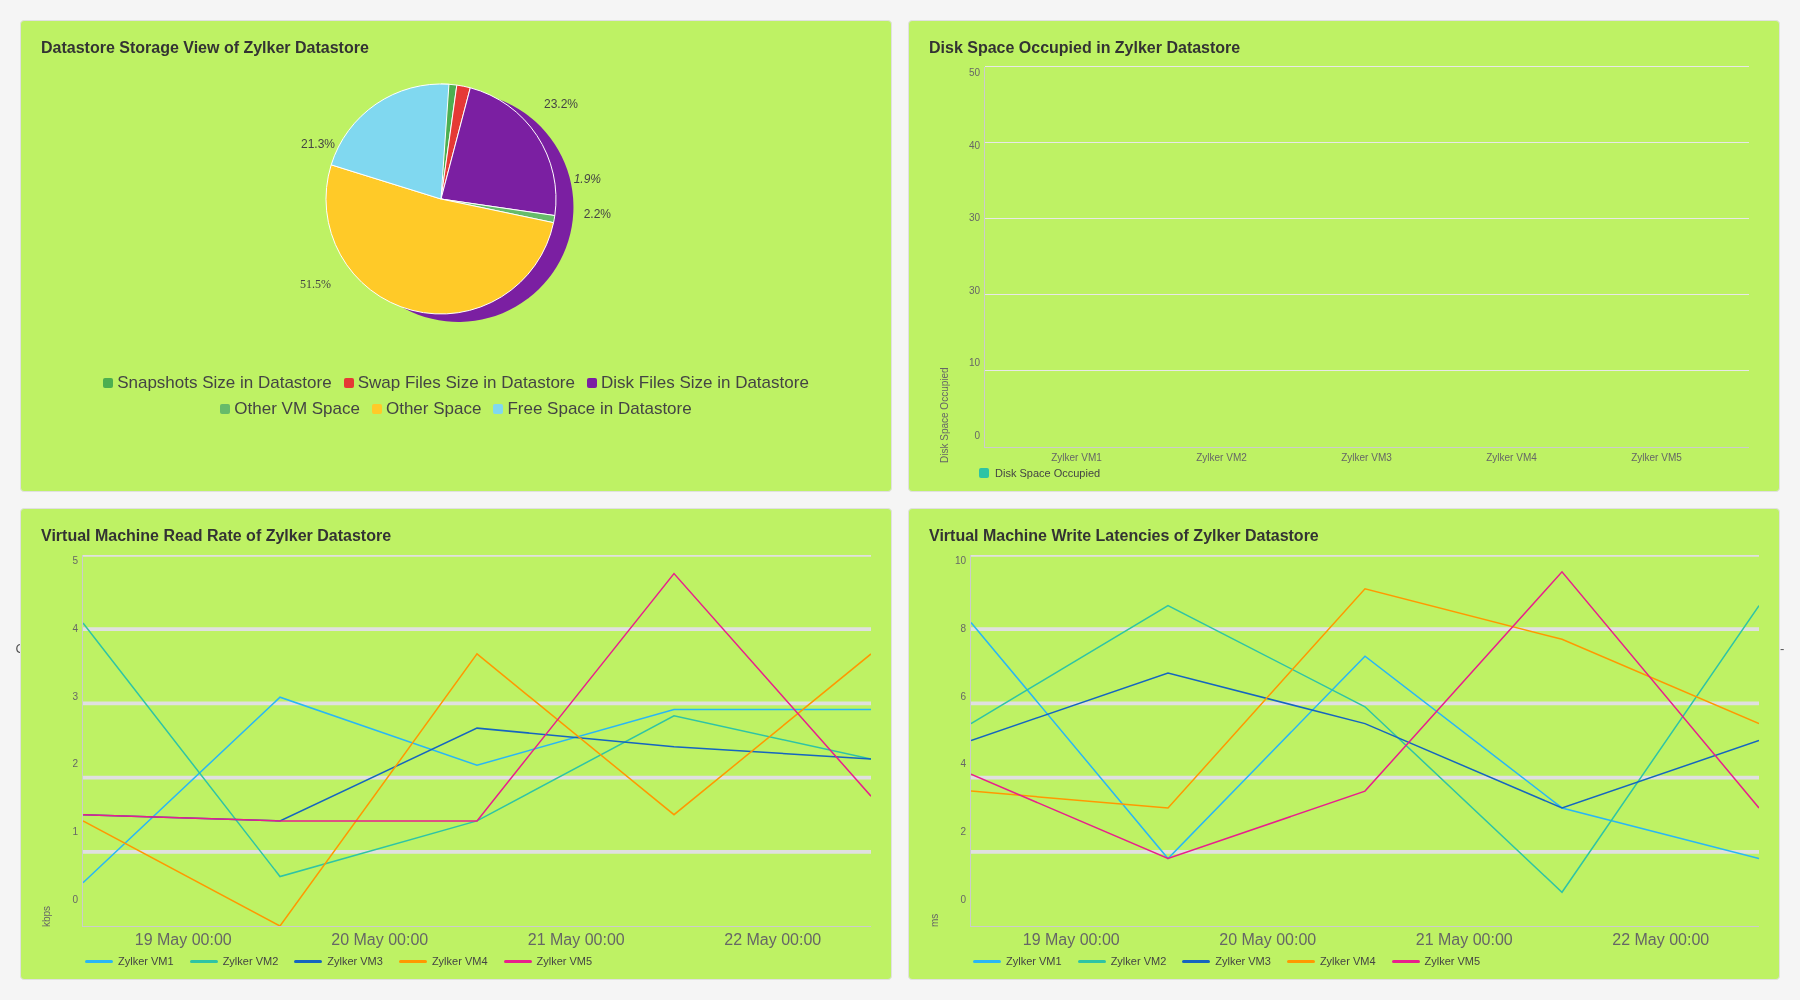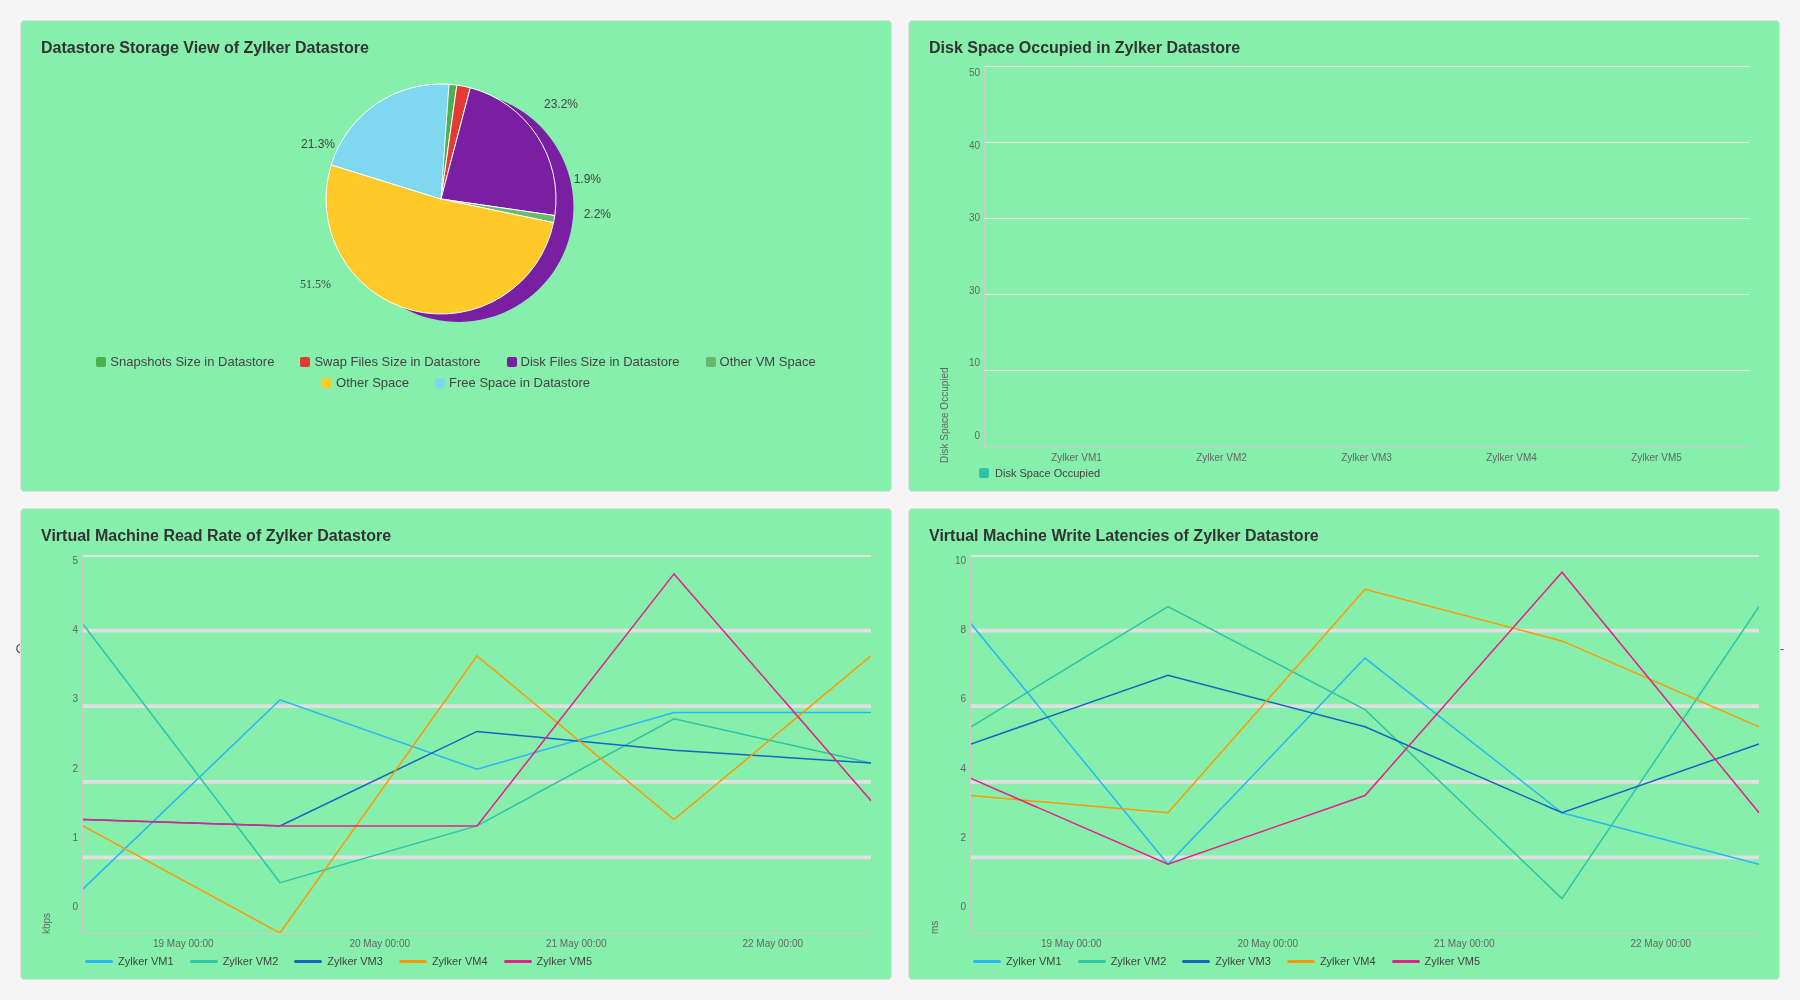--- a/index.html
+++ b/index.html
@@ -16,21 +16,21 @@
     .dashboard {
       width: 1760px;
       height: 960px;
       display: grid;
       grid-template-columns: 1fr 1fr;
       grid-template-rows: 1fr 1fr;
       gap: 16px;
       position: relative;
     }
     .panel {
-      background: #86efac;
+      background: #bef264;
       border: 1px solid #e0e0e0;
       border-radius: 4px;
       padding: 18px 20px 12px 20px;
       position: relative;
       display: flex;
       flex-direction: column;
     }
     .panel-title {
       font-size: 16px;
       font-weight: bold;
@@ -96,23 +96,23 @@
       top: 0; left: 0;
     }
     .pie-label {
       position: absolute;
       font-size: 12px;
       color: #444;
     }
     .legend {
       display: flex;
       flex-wrap: wrap;
-      gap: 6px 26px;
-      margin-top: 7px;
-      font-size: 13px;
+      gap: 6px 12px;
+      margin-top: 26px;
+      font-size: 17px;
       color: #444;
       justify-content: center;
     }
     .legend-item {
       display: flex;
       align-items: center;
       gap: 4px;
     }
     .legend-dot {
       width: 10px;
@@ -249,21 +249,21 @@
     .line-plot {
       flex: 1;
       position: relative;
       border-left: 1px solid #ccc;
       border-bottom: 1px solid #ccc;
     }
     .line-x-labels {
       display: flex;
       justify-content: space-between;
       padding: 4px 0 0 0;
-      font-size: 10px;
+      font-size: 16px;
       color: #666;
     }
     .line-legend {
       display: flex;
       flex-wrap: wrap;
       gap: 4px 16px;
       font-size: 11px;
       color: #444;
       margin-top: 6px;
       padding-left: 44px;
@@ -335,21 +335,21 @@
         <path d="M145,132 L145,17 A115,115 0 0,1 160.8458834287334,18.096936044885112 Z" fill="#4caf50" stroke="#fff" stroke-width="1"></path>
             <path d="M145,132 L160.8458834287334,18.096936044885112 A115,115 0 0,1 174.29863345358896,20.79482890731998 Z" fill="#e53935" stroke="#fff" stroke-width="1"></path>
             <path d="M145,132 L174.29863345358896,20.79482890731998 A115,115 0 0,1 258.80125363930483,148.561239993509 Z" fill="#7b1fa2" stroke="#fff" stroke-width="1"></path>
             <path d="M145,132 L258.80125363930483,148.561239993509 A115,115 0 0,1 257.5368039974293,155.67420000853633 Z" fill="#66bb6a" stroke="#fff" stroke-width="1"></path>
             <path d="M145,132 L257.5368039974293,155.67420000853633 A115,115 0 1,1 35.19057735413604,97.84021811864106 Z" fill="#ffca28" stroke="#fff" stroke-width="1"></path>
             <path d="M145,132 L35.19057735413604,97.84021811864106 A115,115 0 0,1 152.94190295715666,17.274561768459094 Z" fill="#80d8f0" stroke="#fff" stroke-width="1"></path>
           </svg>
 
         <div class="pie-labels">
           <div class="pie-label" style="top:30px;right:38px;">23.2%</div>
-          <div class="pie-label" style="top:105px;right:15px;">1.9%</div>
+          <div class="pie-label" style="top:105px;right:15px;font-style:italic;">1.9%</div>
           <div class="pie-label" style="top:140px;right:5px;">2.2%</div>
           <div class="pie-label" style="bottom:55px;left:4px;font-family:Liberation Serif, serif;">51.5%</div>
           <div class="pie-label" style="top:70px;left:5px;">21.3%</div>
         </div>
       </div>
       <div class="legend" id="pie-legend-container">
       <div class="legend-item">
             <div class="legend-dot" style="background: rgb(76, 175, 80);"></div>
             <span>Snapshots Size in Datastore</span>
           </div>

